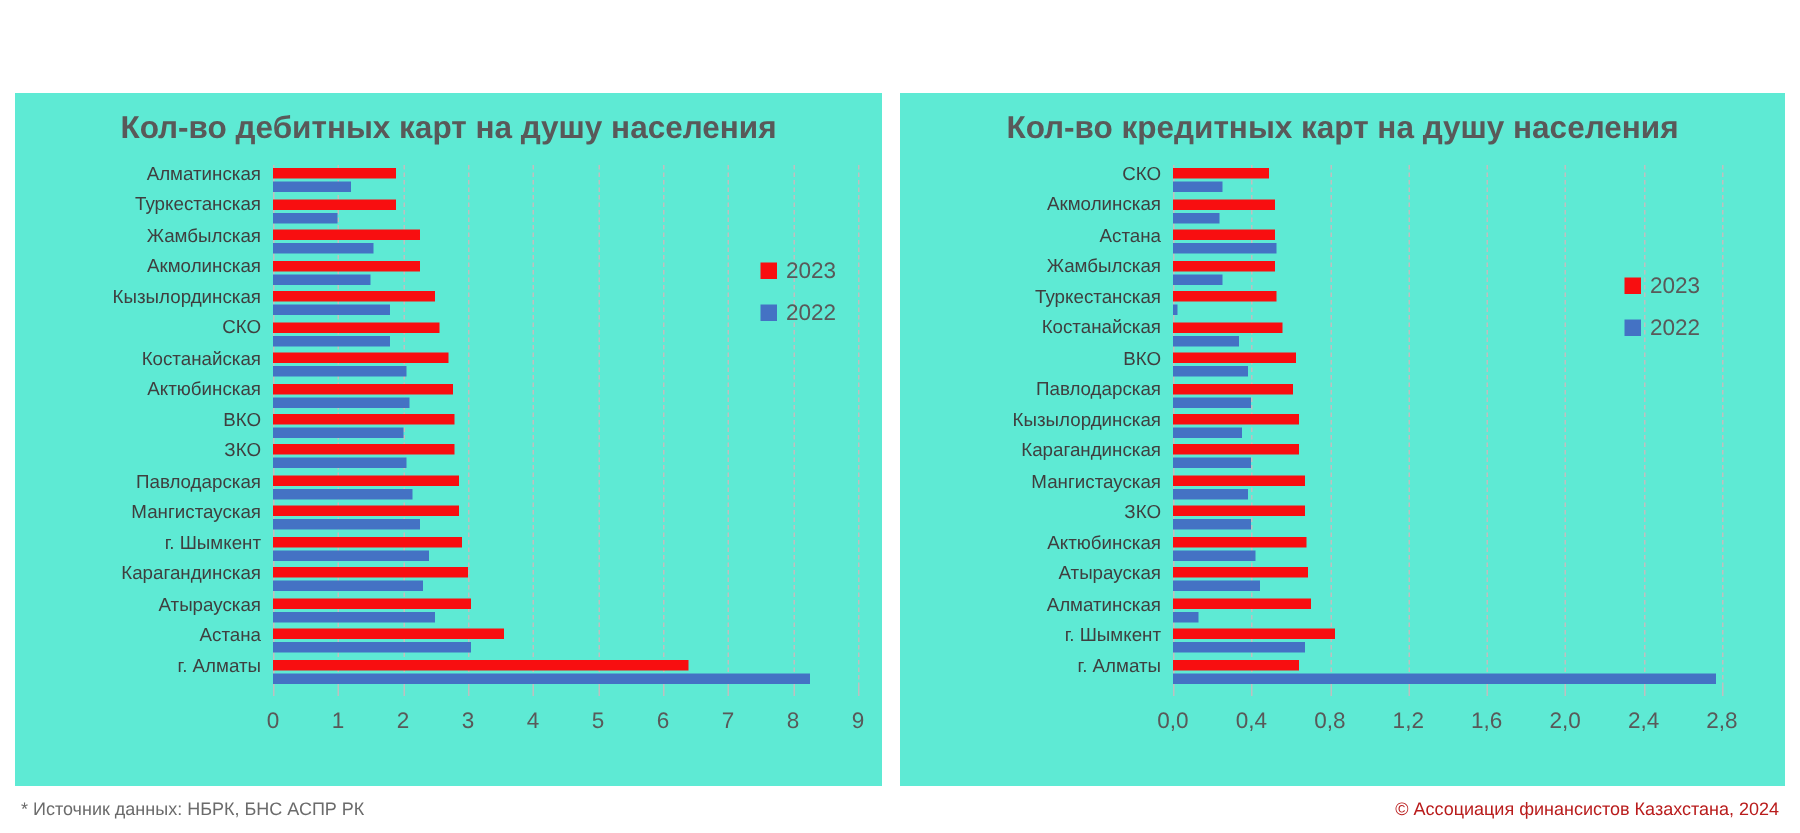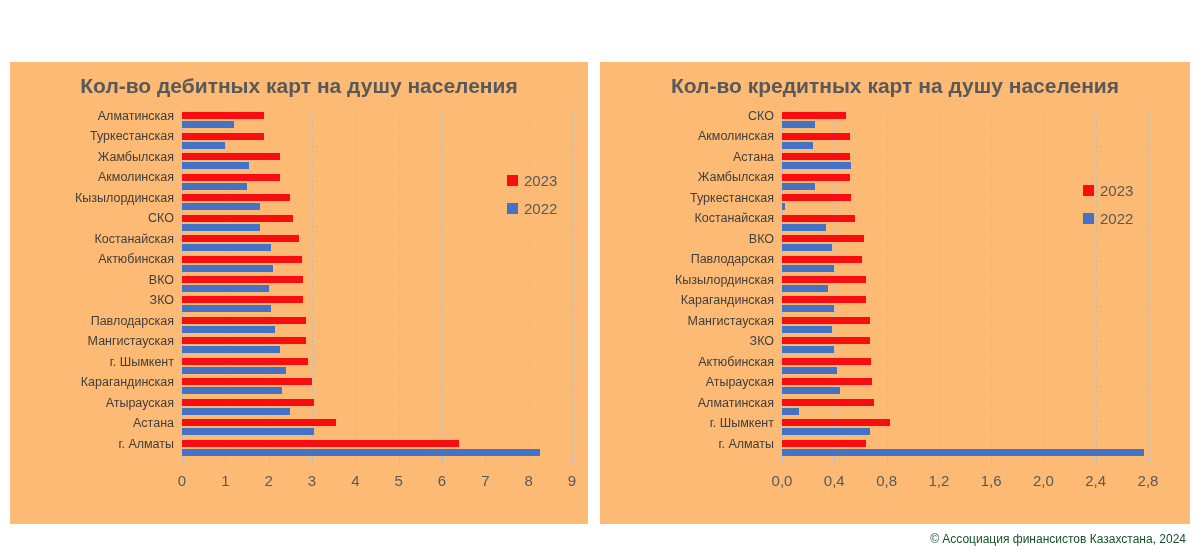--- a/index.html
+++ b/index.html
@@ -30,21 +30,21 @@
   
   .panels {
     position: absolute;
     left: 0; top: 62px;
     width: 1200px; height: 462px;
   }
   .panel {
     position: absolute;
     top: 0;
     height: 462px;
-    background: #fdba74;
+    background: #5eead4;
   }
   .panel-left  { left: 10px;  width: 578px; }
   .panel-right { left: 600px; width: 590px; }
 
   .panel-title {
     position: absolute;
     top: 12px; left: 0; width: 100%;
     text-align: center;
     font-size: 21px;
     font-weight: 700;
@@ -156,21 +156,21 @@
     position: absolute;
     left: 14px; top: 4px;
     font-size: 12px;
     color: #6B6B6B;
     white-space: nowrap;
   }
   .footer-copyright {
     position: absolute;
     right: 14px; top: 4px;
     font-size: 12px;
-    color: #14532d;
+    color: #b91c1c;
     white-space: nowrap;
   }
 </style>
 </head>
 <body>
 
 <div class="page">
 
 
   <div class="panels">
@@ -507,16 +507,17 @@
               <span class="legend-swatch" style="background: rgb(68, 114, 196);"></span>
               <span class="legend-label">2022</span>
             </div>
           </div>
       </div>
     </div>
 
   </div>
 
   <div class="footer">
+    <div class="footer-source">* Источник данных: НБРК, БНС АСПР РК</div>
     <div class="footer-copyright">© Ассоциация финансистов Казахстана, 2024</div>
   </div>
 
 </div>
 
 </body></html>

